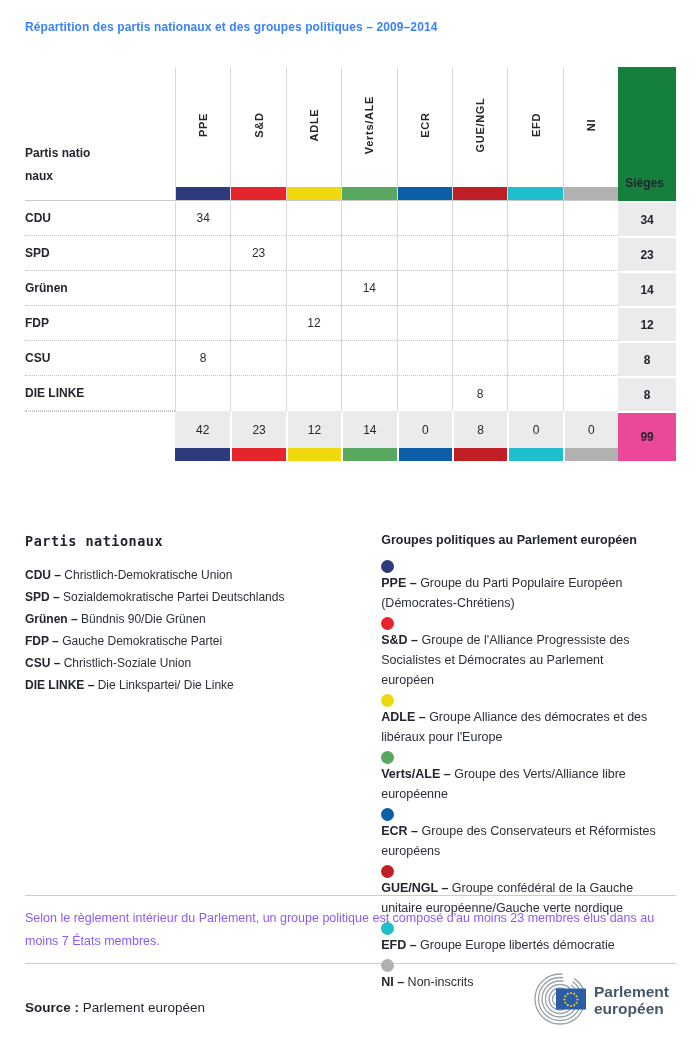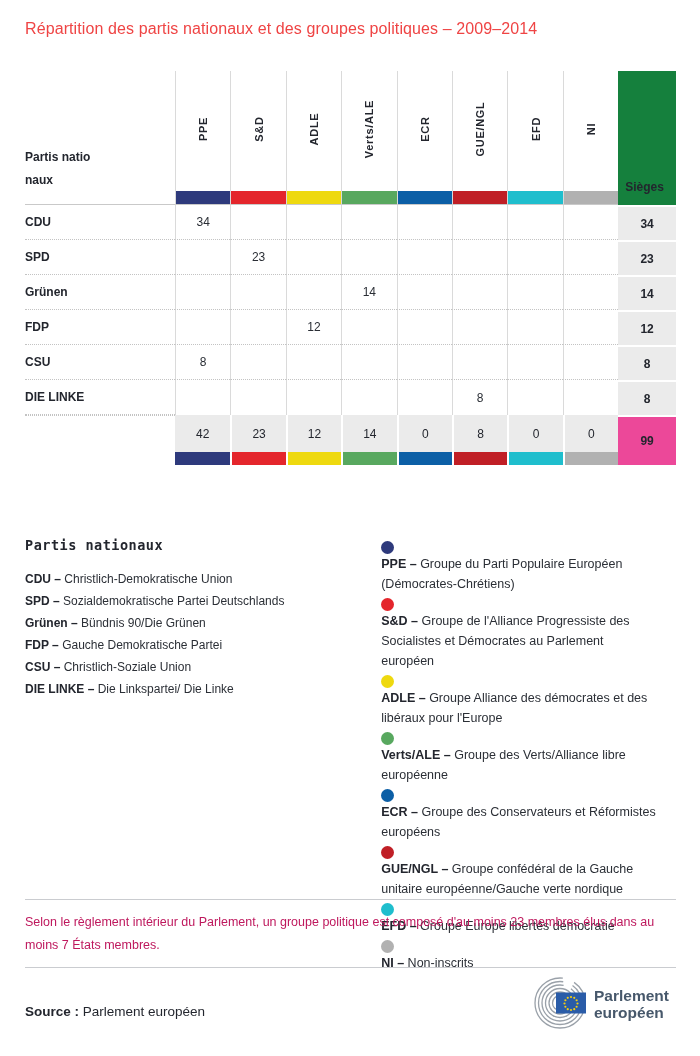--- a/index.html
+++ b/index.html
@@ -1,21 +1,21 @@
 <!DOCTYPE html>
 <html><head>
 <meta charset="utf-8">
 <style>
   * { margin:0; padding:0; box-sizing:border-box; }
   html,body { background:#ffffff; }
   body { font-family:"Liberation Sans", sans-serif; color:#23262e; }
   .page { width:700px; height:1056px; background:#fff; padding:20px 24px 0 25px; overflow:hidden; }
 
   
-  .title { font-size:16px; font-weight:normal; color:#ef4444; letter-spacing:.1px; }
+  .title { font-size:12px; font-weight:bold; color:#3b82f6; letter-spacing:.1px; }
   .subtitle { font-size:15px; font-weight:normal; color:#2b2f36; margin-top:8px; margin-left:2px; }
 
   
   .table { margin-top:33px; display:grid; width:651px;
            grid-template-columns:150px repeat(8, 55.4px) 58px;
            grid-template-rows:134px repeat(6, 35px) 37px 13px; }
   .cell { font-size:12px; }
   .corner { display:flex; align-items:flex-end; border-bottom:1px solid #c9c9c9; }
   .corner-text { display:block; width:66px; font-weight:bold; line-height:23px;
                  word-break:break-all; padding-bottom:12px; color:#23262e; }
@@ -49,21 +49,21 @@
   .lp-item b { color:#23262e; }
   .legend-groups { width:300px; margin-left:27px; }
   .lg-title { font-size:12.5px; font-weight:bold; margin-bottom:9px; }
   .lg-item { display:flex; align-items:flex-start;flex-direction:column; }
   .dot { width:13px; height:13px; border-radius:50%; flex:0 0 13px; margin:4px 9px 0 0; }
   .lg-text { font-size:12.5px; line-height:20px; color:#2b2f36; width:276px; }
   .lg-text b { color:#23262e; }
 
   
   .rule { border-top:1px solid #caccd0; }
-  .note { font-size:12.5px; line-height:23px; color:#be185d; margin:11px 0 10px 0; width:655px; }
+  .note { font-size:12.5px; line-height:23px; color:#8b5cf6; margin:11px 0 10px 0; width:655px; }
   .footer-row { display:flex; justify-content:space-between; align-items:flex-end; margin-top:9px; }
   .source { font-size:13.5px; padding-bottom:10px; color:#23262e; }
   .source b { font-weight:bold; }
   .logo { display:block; }
 </style>
 </head>
 <body>
 
 <div class="page">
 
@@ -193,20 +193,21 @@
       <div id="lp-list">
           <div class="lp-item"><b>CDU – </b><span>Christlich-Demokratische Union</span></div>
           <div class="lp-item"><b>SPD – </b><span>Sozialdemokratische Partei Deutschlands</span></div>
           <div class="lp-item"><b>Grünen – </b><span>Bündnis 90/Die Grünen</span></div>
           <div class="lp-item"><b>FDP – </b><span>Gauche Demokratische Partei</span></div>
           <div class="lp-item"><b>CSU – </b><span>Christlich-Soziale Union</span></div>
           <div class="lp-item"><b>DIE LINKE – </b><span>Die Linkspartei/ Die Linke</span></div>
         </div>
     </div>
     <div class="legend-groups">
+      <div class="lg-title">Groupes politiques au Parlement européen</div>
       <div id="lg-list">
           <div class="lg-item">
             <div class="dot" style="background: rgb(46, 58, 124);"></div>
             <div class="lg-text"><b>PPE – </b><span>Groupe du Parti Populaire Européen (Démocrates-Chrétiens)</span></div>
           </div>
           <div class="lg-item">
             <div class="dot" style="background: rgb(228, 38, 44);"></div>
             <div class="lg-text"><b>S&amp;D – </b><span>Groupe de l'Alliance Progressiste des Socialistes et Démocrates au Parlement européen</span></div>
           </div>
           <div class="lg-item">

